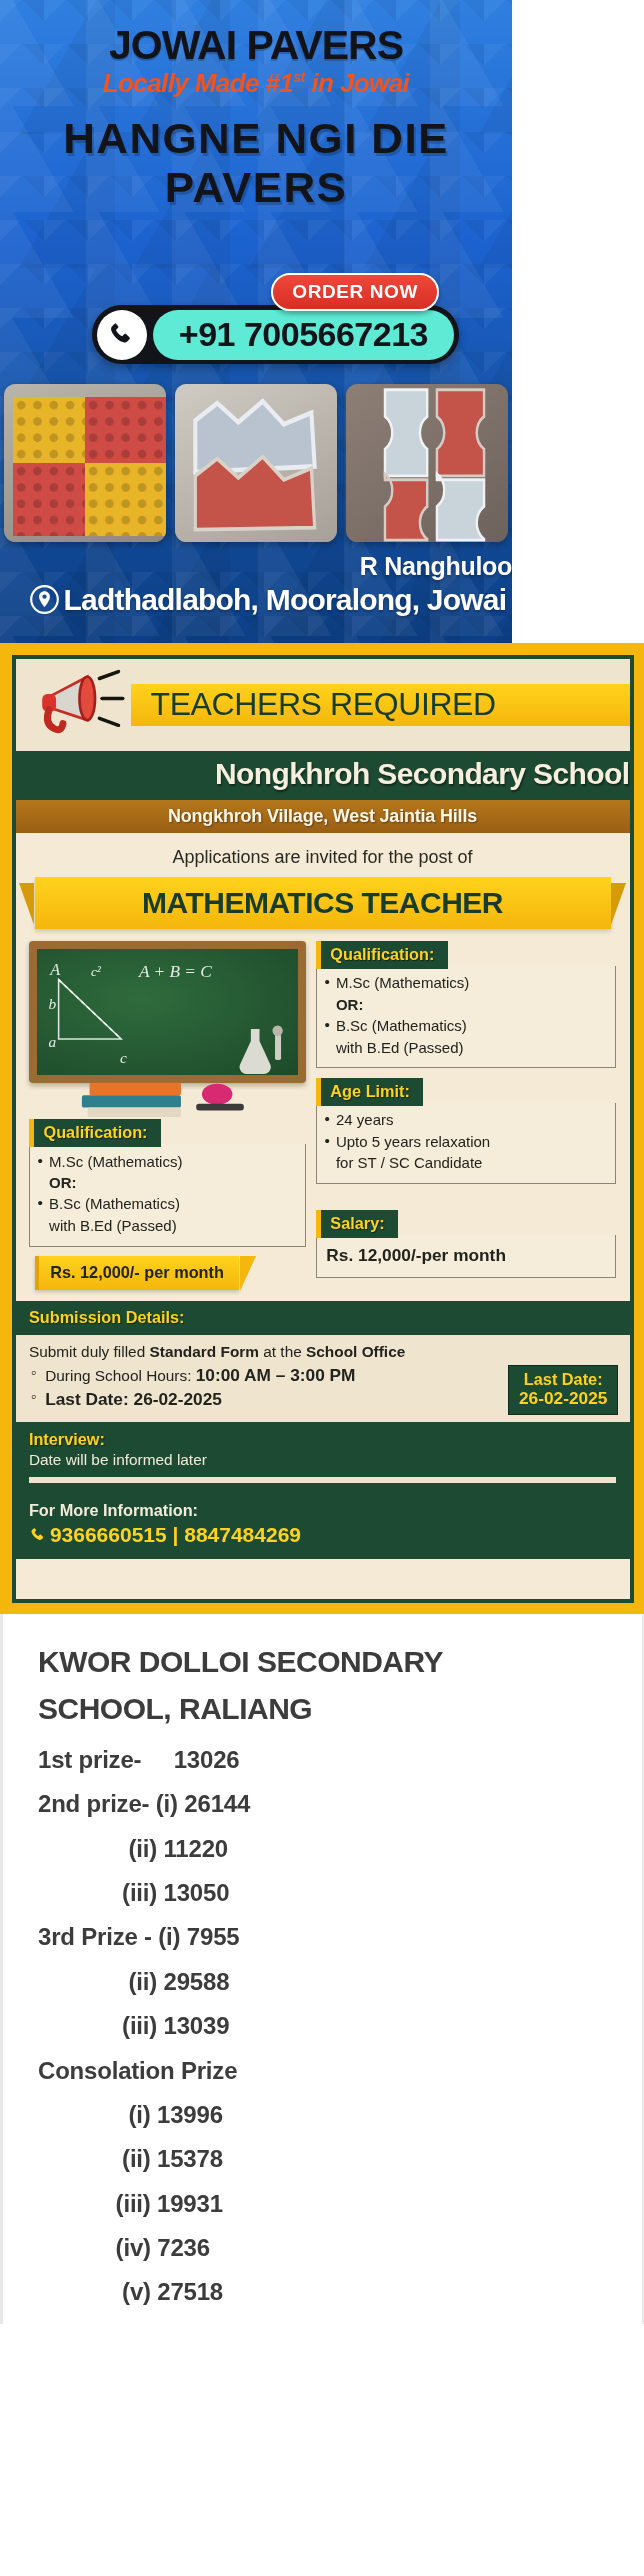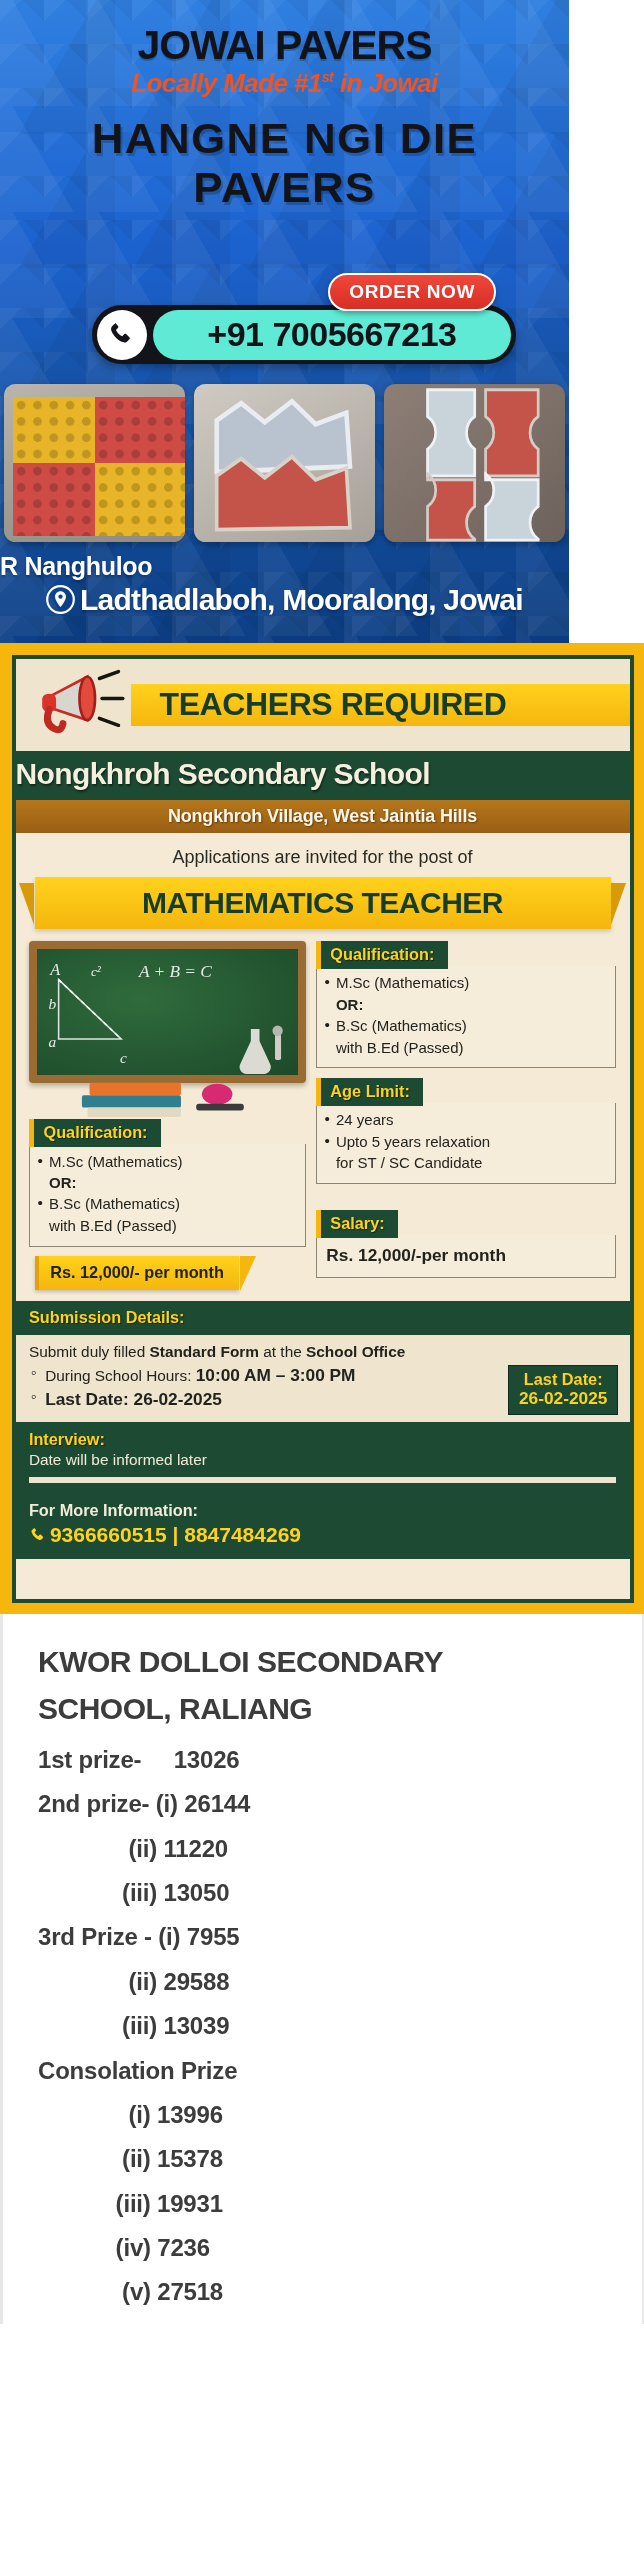--- a/index.html
+++ b/index.html
@@ -6,21 +6,21 @@
   html, body {
     width: 645px;
     background: #ffffff;
     font-family: "Liberation Sans", sans-serif;
   }
   body { width: 645px; height: 2576px; overflow: hidden; position: relative; }
 
   
   .pavers-banner {
     position: relative;
-    width: 569px;
+    width: 512px;
     height: 643px;
     background:
       linear-gradient(135deg, rgba(255,255,255,0.045) 25%, transparent 25%) 0 0/44px 44px,
       linear-gradient(225deg, rgba(0,0,0,0.05) 25%, transparent 25%) 0 0/44px 44px,
       linear-gradient(180deg,#2f7fe0 0%, #1c62cf 38%, #14509f 70%, #0d3f86 100%);
     overflow: hidden;
   }
   .pavers-banner .facets {
     position: absolute; inset: 0;
     background-image:
@@ -134,22 +134,23 @@
   .t1 .dots { position:absolute; inset:0;
     background-image: radial-gradient(circle at 50% 50%, rgba(0,0,0,.18) 36%, transparent 38%);
     background-size: 16.3px 16.3px; }
   
   .t2 { background: linear-gradient(150deg,#cfcac2,#a6a099); }
   
   .t3 { background: linear-gradient(140deg,#8d7f76,#6d625c); }
   .pv-contact {
     position: absolute;
     left: 0; right: 0; top: 552px;
-    text-align: left;
+    text-align: right;
     color: #ffffff;
+    padding-left: 24px;
   }
   .pv-name {
     font-size: 25px; font-weight: 700; letter-spacing: -0.3px;
     text-shadow: 0 1.9px 2.9px rgba(0,0,0,.28);
   }
   .pv-addr-row {
     display: flex; align-items: center; justify-content: center;
     gap: 4.8px; margin-top: 1.9px;
   }
   .pv-pin { width: 29px; height: 29px; flex: 0 0 auto; }
@@ -182,27 +183,27 @@
     overflow: hidden;
   }
   .job-headstrip .goldband {
     position: absolute;
     left: 115px; right: 0; top: 25px; height: 42px;
     background: linear-gradient(180deg,#ffd21c,#f5b60d);
   }
   .megaphone { position: relative; z-index: 3; margin-left: 21px; width: 104px; height: 77px; }
   .job-headtext {
     position: relative; z-index: 3;
-    font-size: 32px; font-weight: 700;
+    font-size: 32px; font-weight: 400;
     color: #163d2b; letter-spacing: -0.4px;
-    margin-left: 19px;
+    margin-left: 10px;
   }
   .job-schoolbar {
     background: #1d4a33;
-    text-align: left;
+    text-align: right;
     padding: 6.7px 0 8.6px;
   }
   .job-school {
     color: #f6efdd; font-size: 30px; font-weight: 700; letter-spacing: -0.6px;
     text-shadow: 1px 1.9px 1.9px rgba(0,0,0,.45);
   }
   .job-villbar {
     background: linear-gradient(180deg,#b5761b,#9a5f14);
     text-align: center; padding: 5.8px 0 6.7px;
   }

